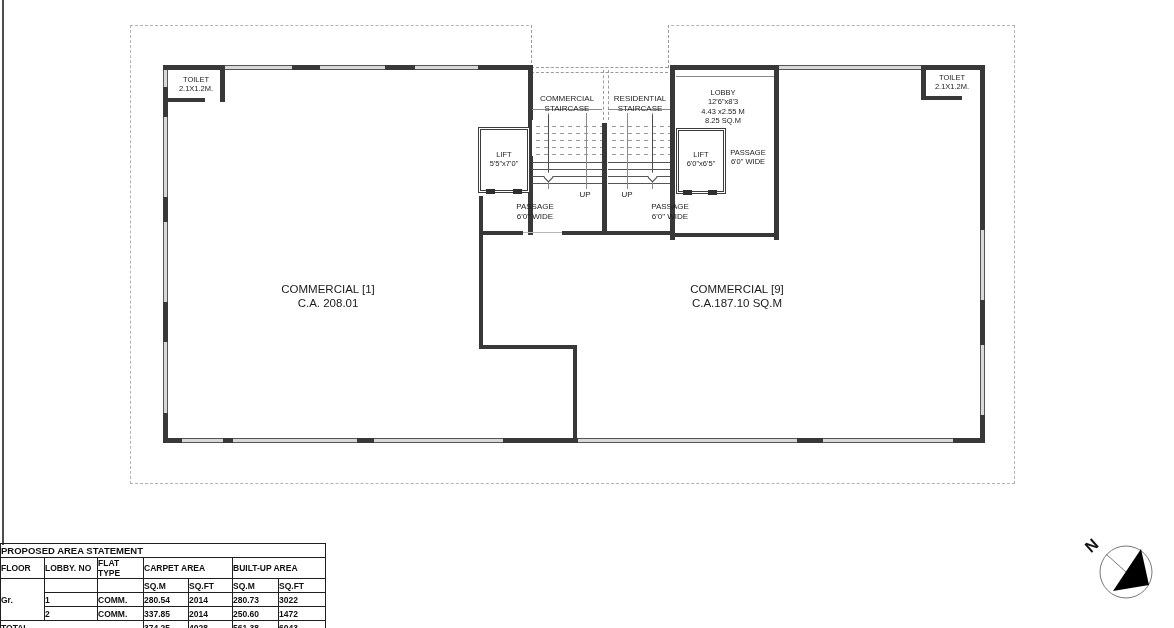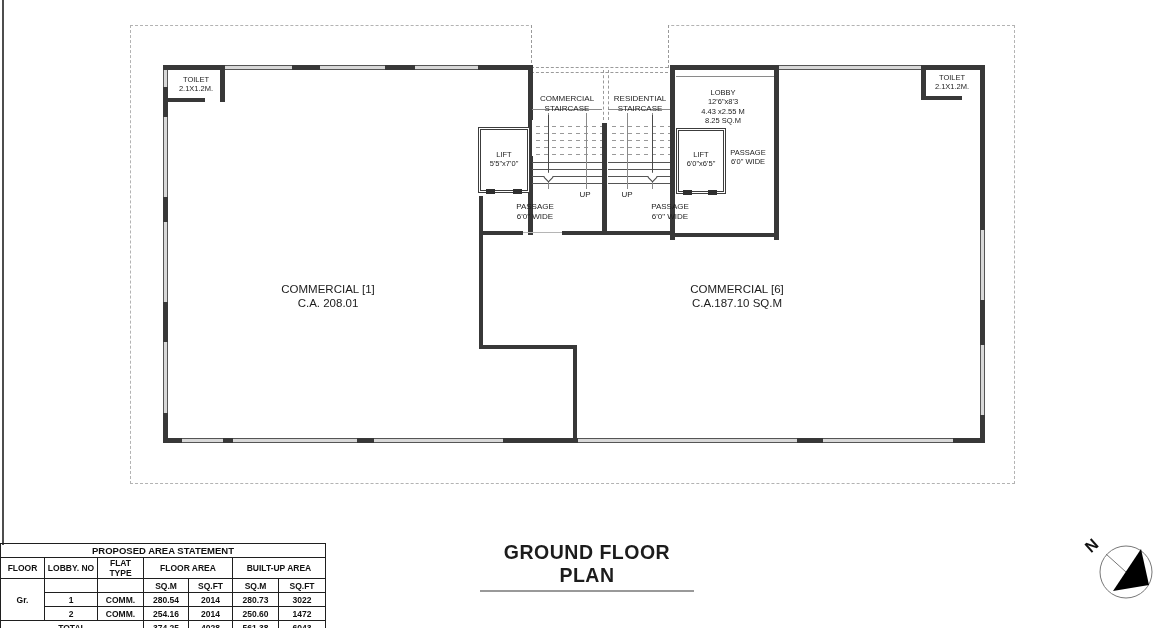--- a/index.html
+++ b/index.html
@@ -24,21 +24,21 @@
   .stair-solid{position:absolute;background-image:
       repeating-linear-gradient(to bottom,transparent 0 6px,#555 6px 7px);}
   .arrowhead{position:absolute;width:7px;height:7px;box-sizing:border-box;
       border-left:1px solid #444;border-bottom:1px solid #444;transform:rotate(-45deg);background:#fff;}
   .lbl{position:absolute;transform:translate(-50%,-50%);text-align:center;line-height:1.25;white-space:nowrap;}
   .fs8{font-size:8px;}  .fs75{font-size:7.5px;} .fs11{font-size:11.5px;line-height:1.2;}
   #plan-title{position:absolute;left:480px;top:541px;width:214px;text-align:center;
       font-size:19.5px;font-weight:bold;letter-spacing:.5px;border-bottom:2px solid #999;padding-bottom:3px;}
   #area-table{position:absolute;left:0px;top:543px;border-collapse:collapse;
       font-size:8.5px;font-weight:bold;color:#111;table-layout:fixed;}
-  #area-table td{border:1.5px solid #1f1f1f;text-align:center;vertical-align:middle;padding:0;height:13px;overflow:hidden;margin-top:45px;}
+  #area-table td{border:1.5px solid #1f1f1f;text-align:left;vertical-align:middle;padding:0;height:13px;overflow:hidden;margin-top:45px;}
   #area-table td.ttl{font-size:9.5px;}
   #north-n{position:absolute;left:1092px;top:546px;transform:translate(-50%,-50%) rotate(-42deg);
       font-size:16px;font-weight:bold;color:#111;}
   #sheet-edge{position:absolute;left:2px;top:0;width:2px;height:545px;background:#4d4d4d;}
 </style>
 </head>
 <body>
 
 <div id="sheet">
 
@@ -174,25 +174,24 @@
     <div>PASSAGE</div>
     <div>6'0" WIDE</div>
   </div>
   <div class="lbl fs8" style="left:585px;top:195px;">UP</div>
   <div class="lbl fs8" style="left:627px;top:195px;">UP</div>
   <div class="lbl fs11" style="left:328px;top:297px;">
     <div>COMMERCIAL [1]</div>
     <div>C.A. 208.01</div>
   </div>
   <div class="lbl fs11" style="left:737px;top:297px;">
-    <div>COMMERCIAL [6]</div>
+    <div>COMMERCIAL [9]</div>
     <div>C.A.187.10 SQ.M</div>
   </div>
 
-  <div id="plan-title">GROUND FLOOR PLAN</div>
 
   <svg style="position:absolute;left:1082px;top:532px;" width="90" height="80" viewBox="0 0 90 80">
     <circle cx="44" cy="40" r="26" fill="none" stroke="#777" stroke-width="1"></circle>
     <line x1="44" y1="40" x2="24" y2="22" stroke="#777" stroke-width="1"></line>
     <polygon points="59,17 31,59 67,53" fill="#000"></polygon>
   </svg>
   <div id="north-n">N</div>
 
   <table id="area-table">
     <colgroup>
@@ -205,21 +204,21 @@
         <col style="width:47px">
     </colgroup>
     <tbody>
         <tr>
       <td colspan="7" class="ttl">PROPOSED AREA STATEMENT</td>
     </tr>
     <tr>
       <td>FLOOR</td>
       <td>LOBBY. NO</td>
       <td>FLAT TYPE</td>
-      <td colspan="2">FLOOR AREA</td>
+      <td colspan="2">CARPET AREA</td>
       <td colspan="2">BUILT-UP AREA</td>
     </tr>
     <tr>
       <td rowspan="3">Gr.</td>
       <td></td>
       <td></td>
       <td>SQ.M</td>
       <td>SQ.FT</td>
       <td>SQ.M</td>
       <td>SQ.FT</td>
@@ -228,21 +227,21 @@
       <td>1</td>
       <td>COMM.</td>
       <td>280.54</td>
       <td>2014</td>
       <td>280.73</td>
       <td>3022</td>
     </tr>
     <tr>
       <td>2</td>
       <td>COMM.</td>
-      <td>254.16</td>
+      <td>337.85</td>
       <td>2014</td>
       <td>250.60</td>
       <td>1472</td>
     </tr>
     <tr>
       <td colspan="3">TOTAL</td>
       <td>374.25</td>
       <td>4028</td>
       <td>561.38</td>
       <td>6043</td>

